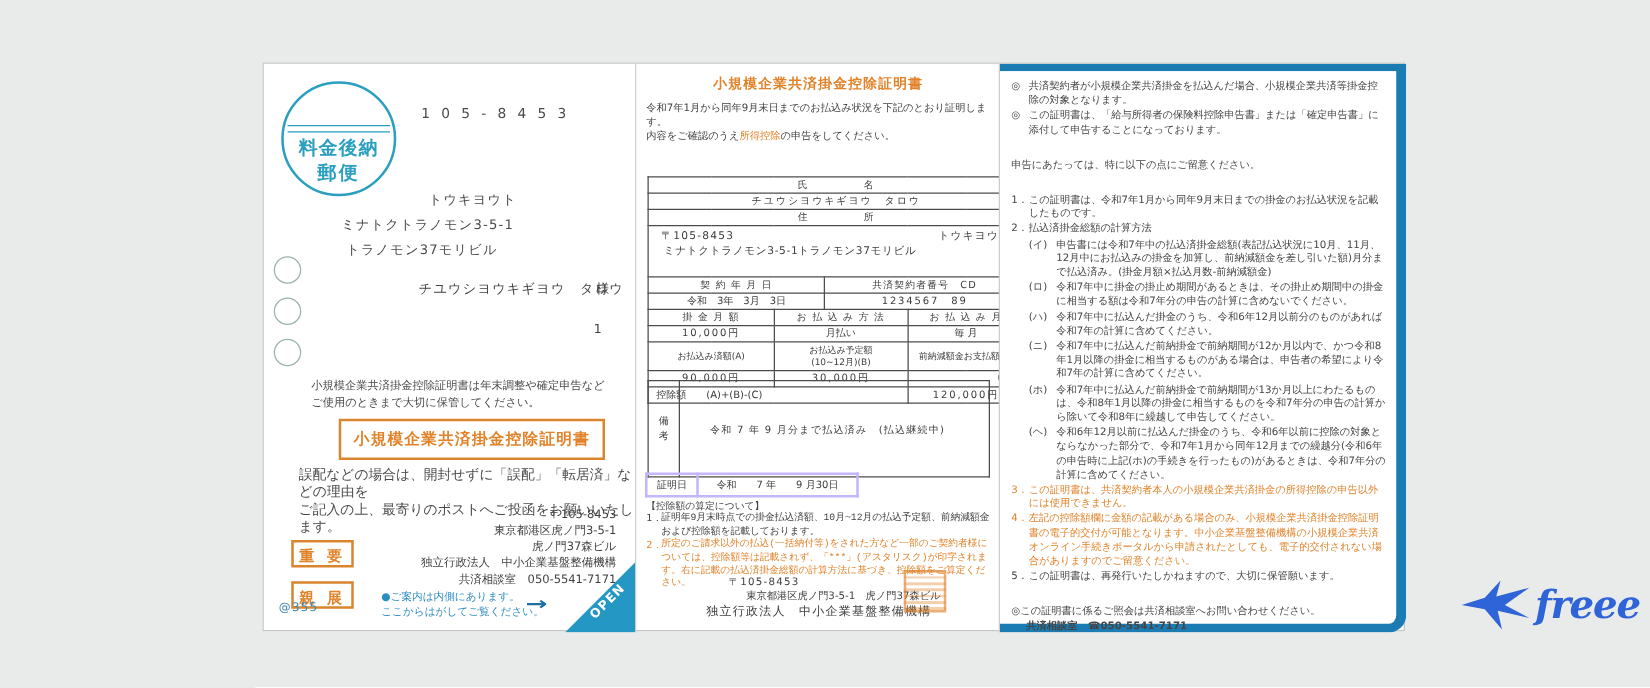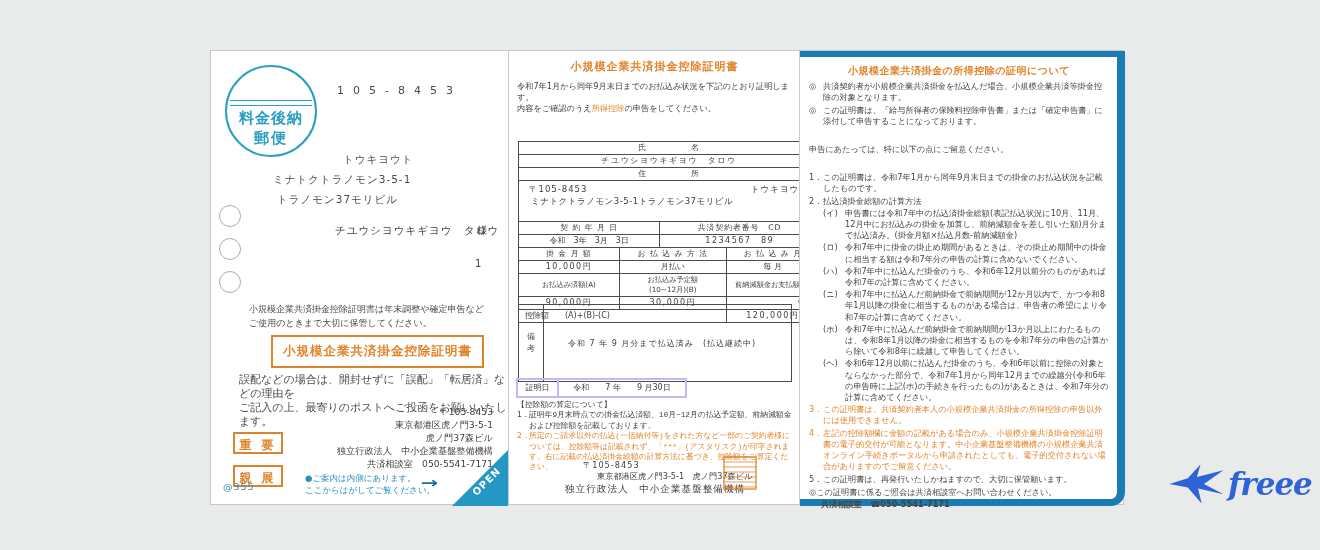--- a/index.html
+++ b/index.html
@@ -75,21 +75,21 @@
   
   .rp-inner{position:absolute;left:9px;top:6px;width:300px;font-size:8.2px;line-height:11.2px;color:#444444;}
   .rp-title{text-align:center;color:#e2832a;font-size:10px;font-weight:bold;letter-spacing:.5px;margin:2px 0 5px 0;}
   .rrow{display:flex;margin-bottom:1px;}
   .rmark{flex:none;width:14px;}
   .rtext{flex:1;}
   .rsub{display:flex;margin:0 0 1px 14px;}
   .rsub .rmark{width:22px;}
   .orange-item .rtext,.orange-item .rmark{color:#e2832a;}
   .rlead{margin:17px 0;}
-  .rfinal{margin-top:2px;}
+  .rfinal{margin-top:16px;}
   .rcontact{margin-top:1px;padding-left:12px;font-weight:bold;}
 
   
   .freee{position:absolute;left:1168px;top:455px;width:150px;height:58px;display:flex;align-items:center;}
   .freee-text{font-family:"DejaVu Serif",serif;font-style:italic;font-weight:bold;font-size:31px;color:#2f63d8;letter-spacing:-1px;margin-left:2px;line-height:1;}
 </style>
 </head>
 <body>
 
 <div class="stage">
@@ -239,21 +239,20 @@
       <div class="abs mfoot-postal">〒105-8453</div>
       <div class="abs mfoot-addr">東京都港区虎ノ門3-5-1　虎ノ門37森ビル</div>
       <div class="abs mfoot-org">独立行政法人　中小企業基盤整備機構</div>
       <div class="abs seal"></div>
     </section>
 
     <div class="divider d2"></div>
 
     <section class="panel panel-right">
       <div class="rp-inner">
-        <div class="rp-title">小規模企業共済掛金の所得控除の証明について</div>
 
         <div class="rrow">
           <span class="rmark">◎</span>
           <span class="rtext">共済契約者が小規模企業共済掛金を払込んだ場合、小規模企業共済等掛金控除の対象となります。</span>
         </div>
         <div class="rrow">
           <span class="rmark">◎</span>
           <span class="rtext">この証明書は、「給与所得者の保険料控除申告書」または「確定申告書」に添付して申告することになっております。</span>
         </div>
 

